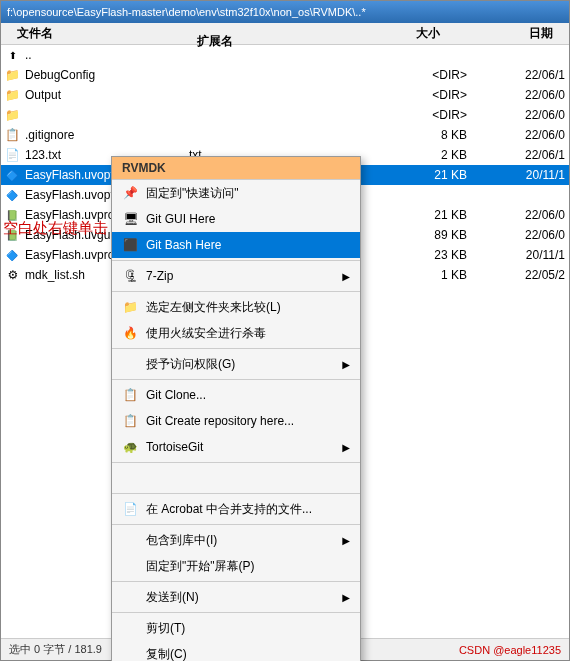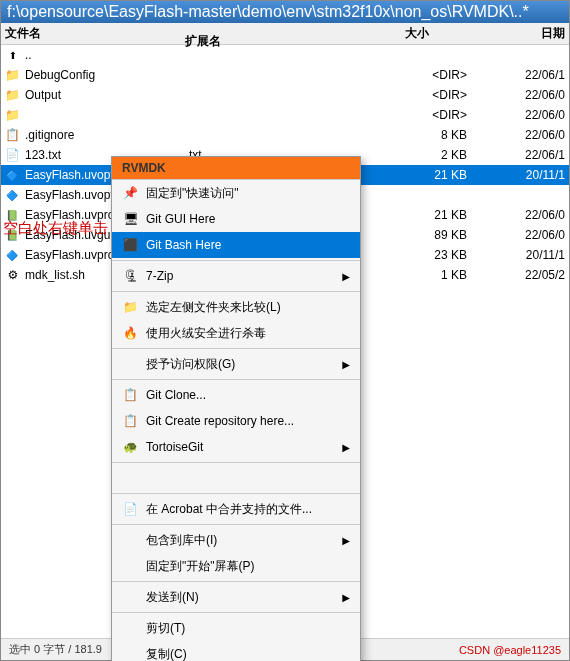--- a/index.html
+++ b/index.html
@@ -20,31 +20,31 @@
       width: 570px;
       height: 661px;
       background: #fff;
       border: 1px solid #888;
     }
 
     .title-bar {
       background: linear-gradient(to bottom, #4a90d9, #2b6cb0);
       color: white;
       padding: 3px 6px;
-      font-size: 16px;
+      font-size: 11px;
       height: 22px;
       display: flex;
       align-items: center;
     }
 
     .file-list-header {
       display: flex;
       background: #f0f0f0;
       border-bottom: 1px solid #ccc;
-      padding: 2px 4px;
+      padding: 2px 16px;
       font-size: 12px;
       font-weight: bold;
       height: 22px;
       align-items: center;
     }
 
     .col-name { width: 180px; }
     .col-ext { flex: 1; margin-top: 16px; }
     .col-size { width: 70px; text-align: right; }
     .col-date { width: 90px; text-align: right; }
@@ -108,21 +108,21 @@
       left: 110px;
       width: 250px;
       background: #f5f5f5;
       border: 1px solid #999;
       box-shadow: 3px 3px 8px rgba(0,0,0,0.3);
       z-index: 100;
       font-size: 12px;
     }
 
     .menu-header {
-      background: #f97316;
+      background: #fdba74;
       padding: 4px 10px;
       font-weight: bold;
       font-size: 12px;
       border-bottom: 1px solid #ccc;
       color: #333;
     }
 
     .menu-item {
       display: flex;
       align-items: center;
@@ -177,21 +177,21 @@
     <span>f:\opensource\EasyFlash-master\demo\env\stm32f10x\non_os\RVMDK\..*</span>
   </div>
 
   <div class="file-list-header">
     <div class="col-name" style="width:180px">
       <span>文件名</span>
     </div>
     <div class="col-ext" style="flex:1">
       <span>扩展名</span>
     </div>
-    <div class="col-size" style="width:70px;text-align:left">
+    <div class="col-size" style="width:70px;text-align:center">
       <span>大小</span>
     </div>
     <div class="col-date" style="width:90px;text-align:right">
       <span>日期</span>
     </div>
   </div>
 
   <div>
 
     <div class="file-row">

